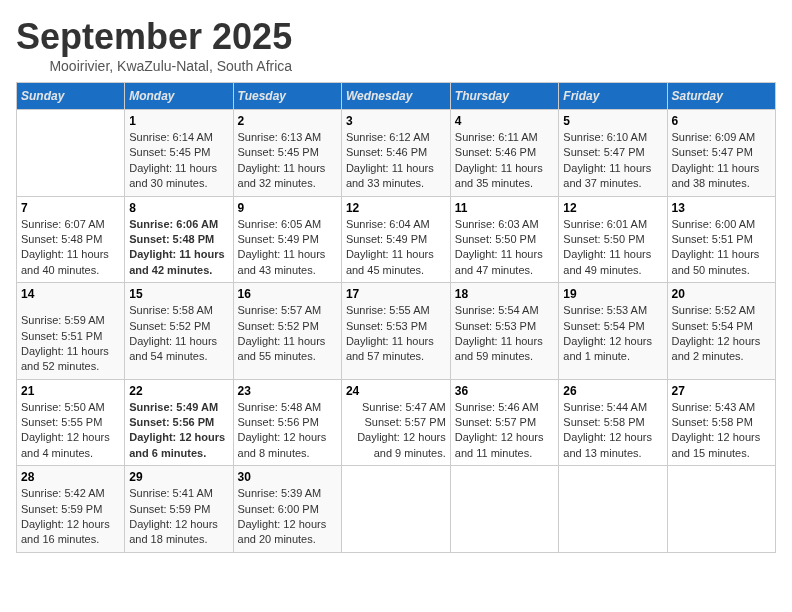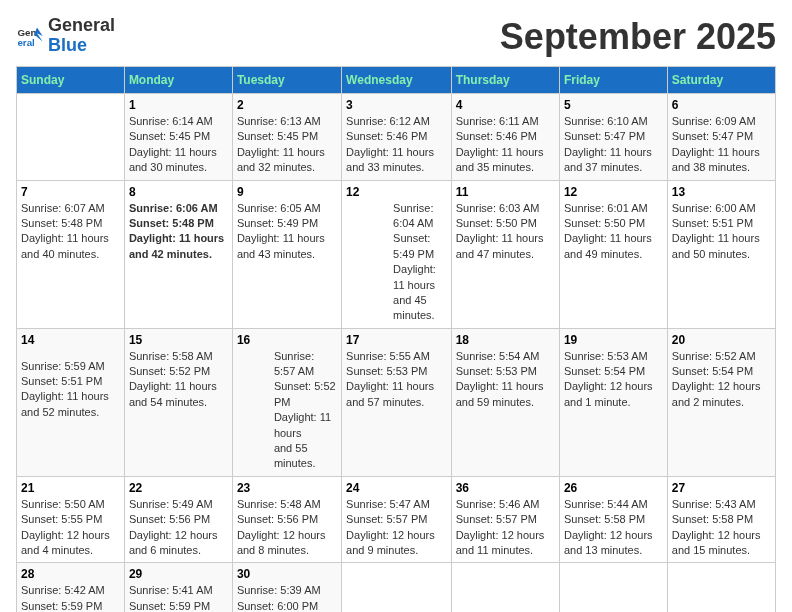--- a/index.html
+++ b/index.html
@@ -44,26 +44,27 @@
       font-size: 14px;
       color: #555;
     }
     table {
       width: 100%;
       border-collapse: collapse;
       font-size: 11px;
     }
     thead tr th {
       background-color: #1a6fc4;
-      color: #86efac;
+      color: #e5e5e5;
       padding: 6px 4px;
       text-align: left;
       font-size: 12px;
       font-weight: bold;
       border: 1px solid #ccc;
+      font-style: italic;
     }
     tbody tr td {
       border: 1px solid #ccc;
       vertical-align: top;
       padding: 4px;
       width: 110px;
       min-height: 70px;
     }
     tbody tr:nth-child(odd) td {
       background-color: #f9f9f9;
@@ -80,35 +81,23 @@
     .day-info {
       color: #333;
       line-height: 1.4;
     }
     .empty { background: #fff !important; }
   </style>
 </head>
 <body>
 
 <div class="header">
-  <div class="logo">
-    <svg class="logo-icon" viewBox="0 0 40 40">
-      <text x="2" y="20" font-size="14" font-weight="bold" fill="#333">Gen</text>
-      <text x="2" y="34" font-size="14" font-weight="bold" fill="#1a6fc4">eral</text>
-      <polygon points="30,8 38,20 30,16 38,28 26,18" fill="#1a6fc4"></polygon>
-    </svg>
-    <div>
-      <div class="logo-text">
-        <span style="color:#333">General</span><br>
-        <span style="color:#1a6fc4">Blue</span>
-      </div>
-    </div>
-  </div>
   <div class="title-area">
     <div class="month-title">September 2025</div>
+    <div class="subtitle">Mooirivier, KwaZulu-Natal, South Africa</div>
   </div>
 </div>
 
 <table>
   <thead>
     <tr>
     <th>Sunday</th>
         <th>Monday</th>
         <th>Tuesday</th>
         <th>Wednesday</th>
@@ -180,21 +169,21 @@
         </td>
         <td>
           <span class="day-number">9</span>
           <div class="day-info" style="white-space: pre-line;">Sunrise: 6:05 AM
 Sunset: 5:49 PM
 Daylight: 11 hours
 and 43 minutes.</div>
         </td>
         <td>
           <span class="day-number">12</span>
-          <div class="day-info" style="white-space: pre-line; margin-left: 47px;">Sunrise: 6:04 AM
+          <div class="day-info" style="white-space: pre-line;">Sunrise: 6:04 AM
 Sunset: 5:49 PM
 Daylight: 11 hours
 and 45 minutes.</div>
         </td>
         <td>
           <span class="day-number">11</span>
           <div class="day-info" style="white-space: pre-line;">Sunrise: 6:03 AM
 Sunset: 5:50 PM
 Daylight: 11 hours
 and 47 minutes.</div>
@@ -224,21 +213,21 @@
         </td>
         <td>
           <span class="day-number">15</span>
           <div class="day-info" style="white-space: pre-line;">Sunrise: 5:58 AM
 Sunset: 5:52 PM
 Daylight: 11 hours
 and 54 minutes.</div>
         </td>
         <td>
           <span class="day-number">16</span>
-          <div class="day-info" style="white-space: pre-line; margin-left: 37px;">Sunrise: 5:57 AM
+          <div class="day-info" style="white-space: pre-line;">Sunrise: 5:57 AM
 Sunset: 5:52 PM
 Daylight: 11 hours
 and 55 minutes.</div>
         </td>
         <td>
           <span class="day-number">17</span>
           <div class="day-info" style="white-space: pre-line;">Sunrise: 5:55 AM
 Sunset: 5:53 PM
 Daylight: 11 hours
 and 57 minutes.</div>
@@ -268,35 +257,35 @@
       <tr>
         <td>
           <span class="day-number">21</span>
           <div class="day-info" style="white-space: pre-line;">Sunrise: 5:50 AM
 Sunset: 5:55 PM
 Daylight: 12 hours
 and 4 minutes.</div>
         </td>
         <td>
           <span class="day-number">22</span>
-          <div class="day-info" style="white-space: pre-line;">Sunrise: 5:49 AM
+          <div class="day-info" style="white-space: pre-line; font-weight: bold;">Sunrise: 5:49 AM
 Sunset: 5:56 PM
 Daylight: 12 hours
 and 6 minutes.</div>
         </td>
         <td>
           <span class="day-number">23</span>
           <div class="day-info" style="white-space: pre-line;">Sunrise: 5:48 AM
 Sunset: 5:56 PM
 Daylight: 12 hours
 and 8 minutes.</div>
         </td>
         <td>
           <span class="day-number">24</span>
-          <div class="day-info" style="white-space: pre-line;">Sunrise: 5:47 AM
+          <div class="day-info" style="white-space: pre-line; text-align: right;">Sunrise: 5:47 AM
 Sunset: 5:57 PM
 Daylight: 12 hours
 and 9 minutes.</div>
         </td>
         <td>
           <span class="day-number">36</span>
           <div class="day-info" style="white-space: pre-line;">Sunrise: 5:46 AM
 Sunset: 5:57 PM
 Daylight: 12 hours
 and 11 minutes.</div>

